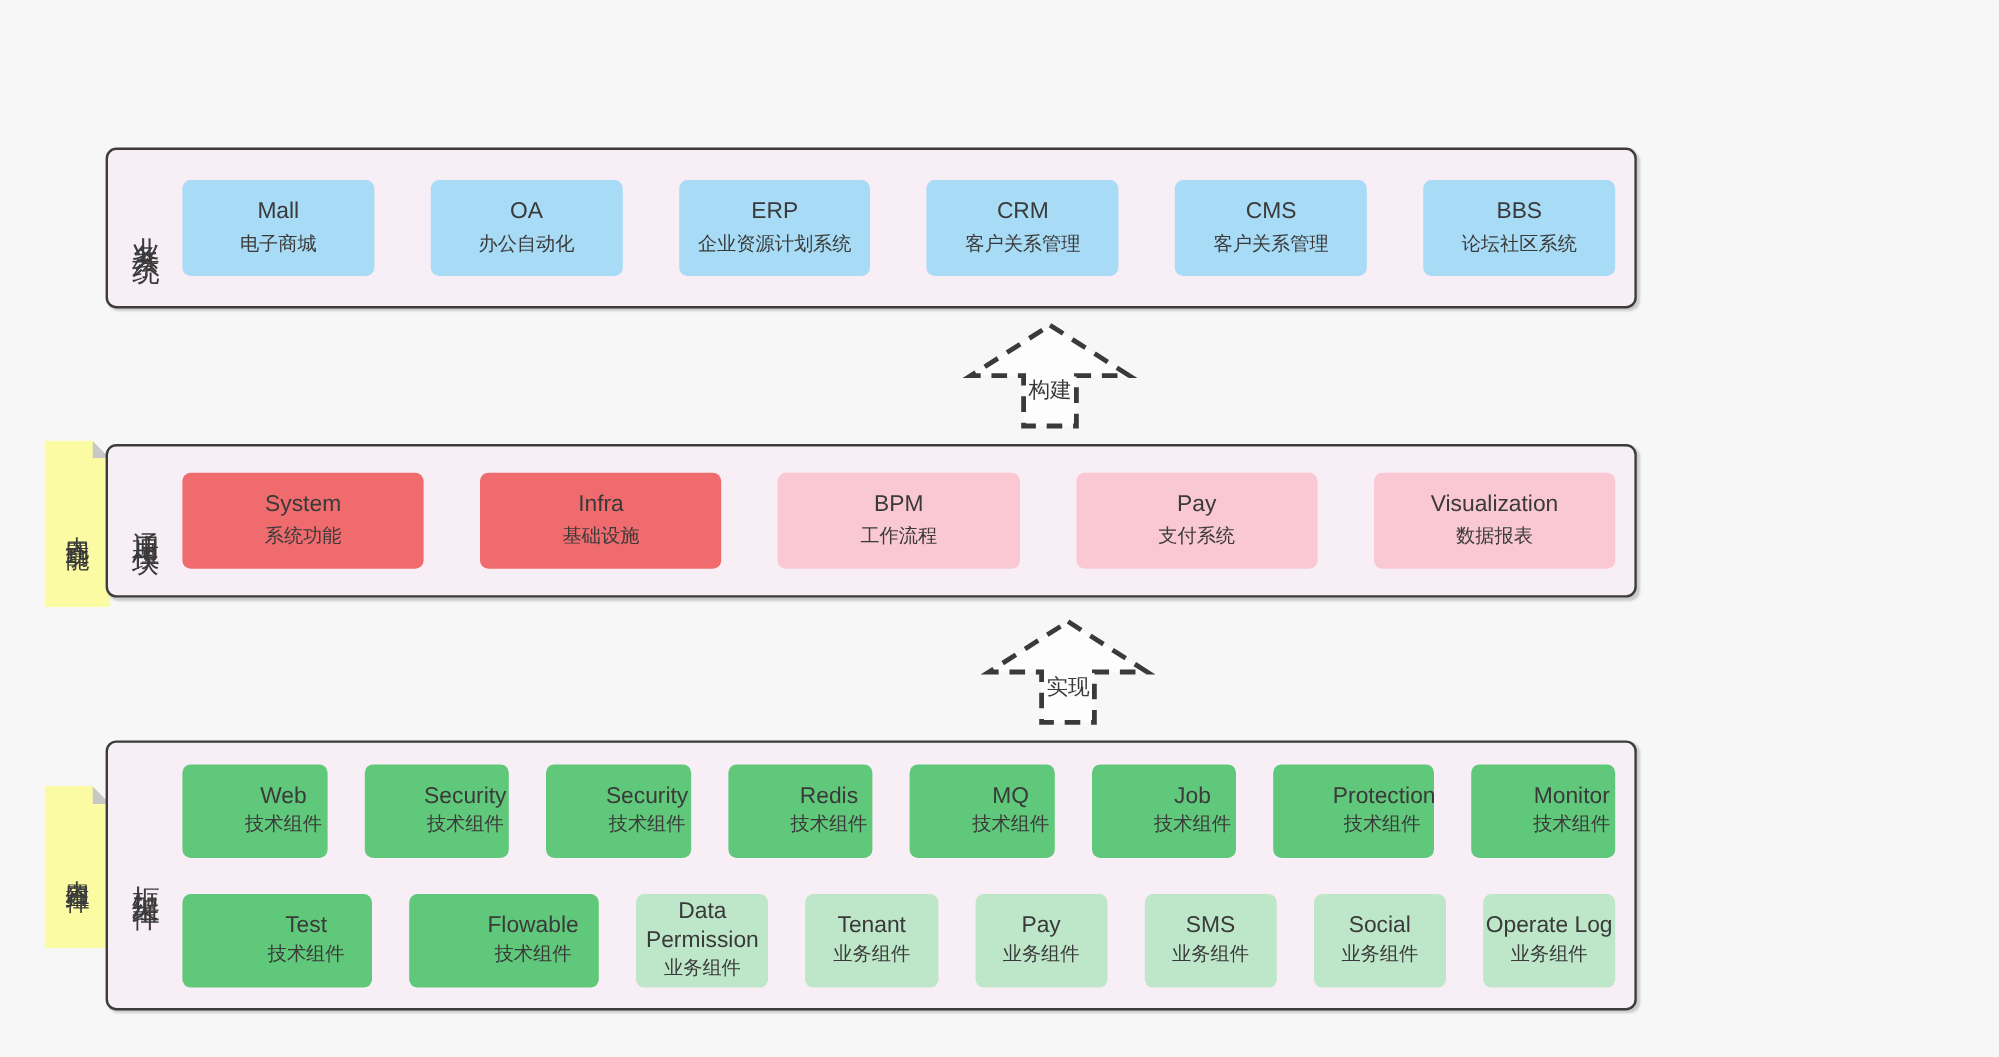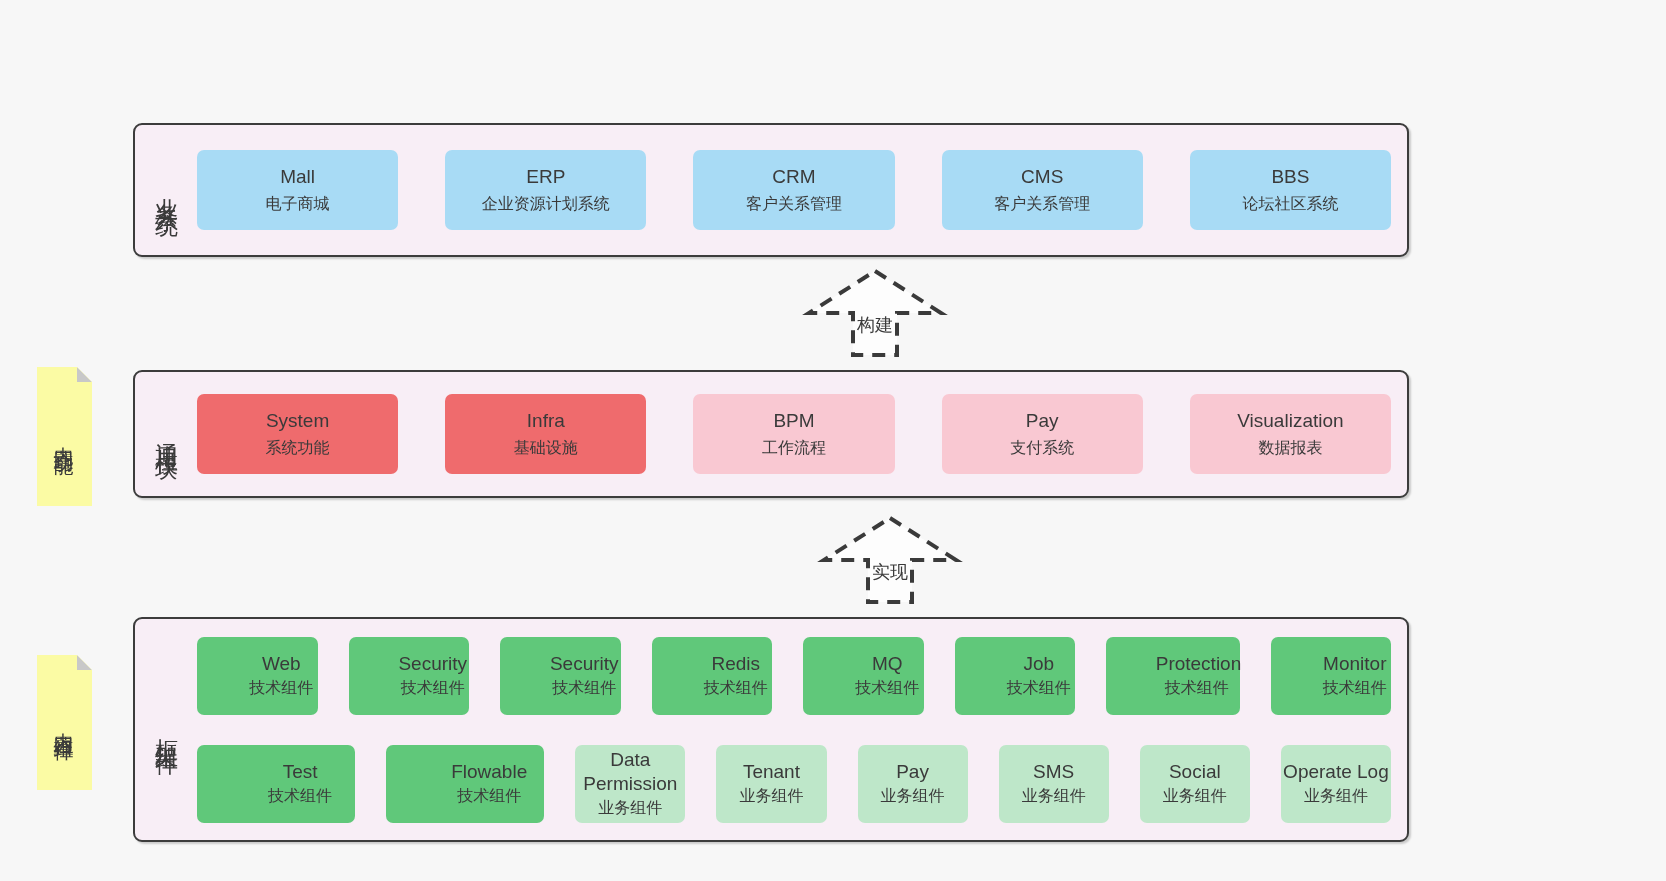--- a/index.html
+++ b/index.html
@@ -17,21 +17,20 @@
   
   .layer{
     position:absolute;left:88px;width:1276px;
     box-sizing:border-box;
     background:var(--panel-bg,#f8eef6);
     border:2px solid var(--border,#3c3c3c);
     border-radius:9px;
     box-shadow:2px 2px 2px rgba(0,0,0,0.18);
     display:flex;
     z-index:2;
-    margin-left:45px;
   }
   #layer-business{top:123px;height:134px;}
   #layer-modules{top:370px;height:128px;}
   #layer-components{top:617px;height:225px;}
 
   .layer-label{
     writing-mode:vertical-rl;
     text-orientation:upright;
     font-size:23px;
     letter-spacing:5px;
@@ -119,20 +118,24 @@
 
   <section class="layer" id="layer-business">
     <div class="layer-label">业务系统</div>
     <div class="rows">
       <div class="row">
           <div class="box v-blue">
             <div class="box-en">Mall</div>
             <div class="box-zh">电子商城</div>
           </div>
           <div class="box v-blue">
+            <div class="box-en">OA</div>
+            <div class="box-zh">办公自动化</div>
+          </div>
+          <div class="box v-blue">
             <div class="box-en">ERP</div>
             <div class="box-zh">企业资源计划系统</div>
           </div>
           <div class="box v-blue">
             <div class="box-en">CRM</div>
             <div class="box-zh">客户关系管理</div>
           </div>
           <div class="box v-blue">
             <div class="box-en">CMS</div>
             <div class="box-zh">客户关系管理</div>

